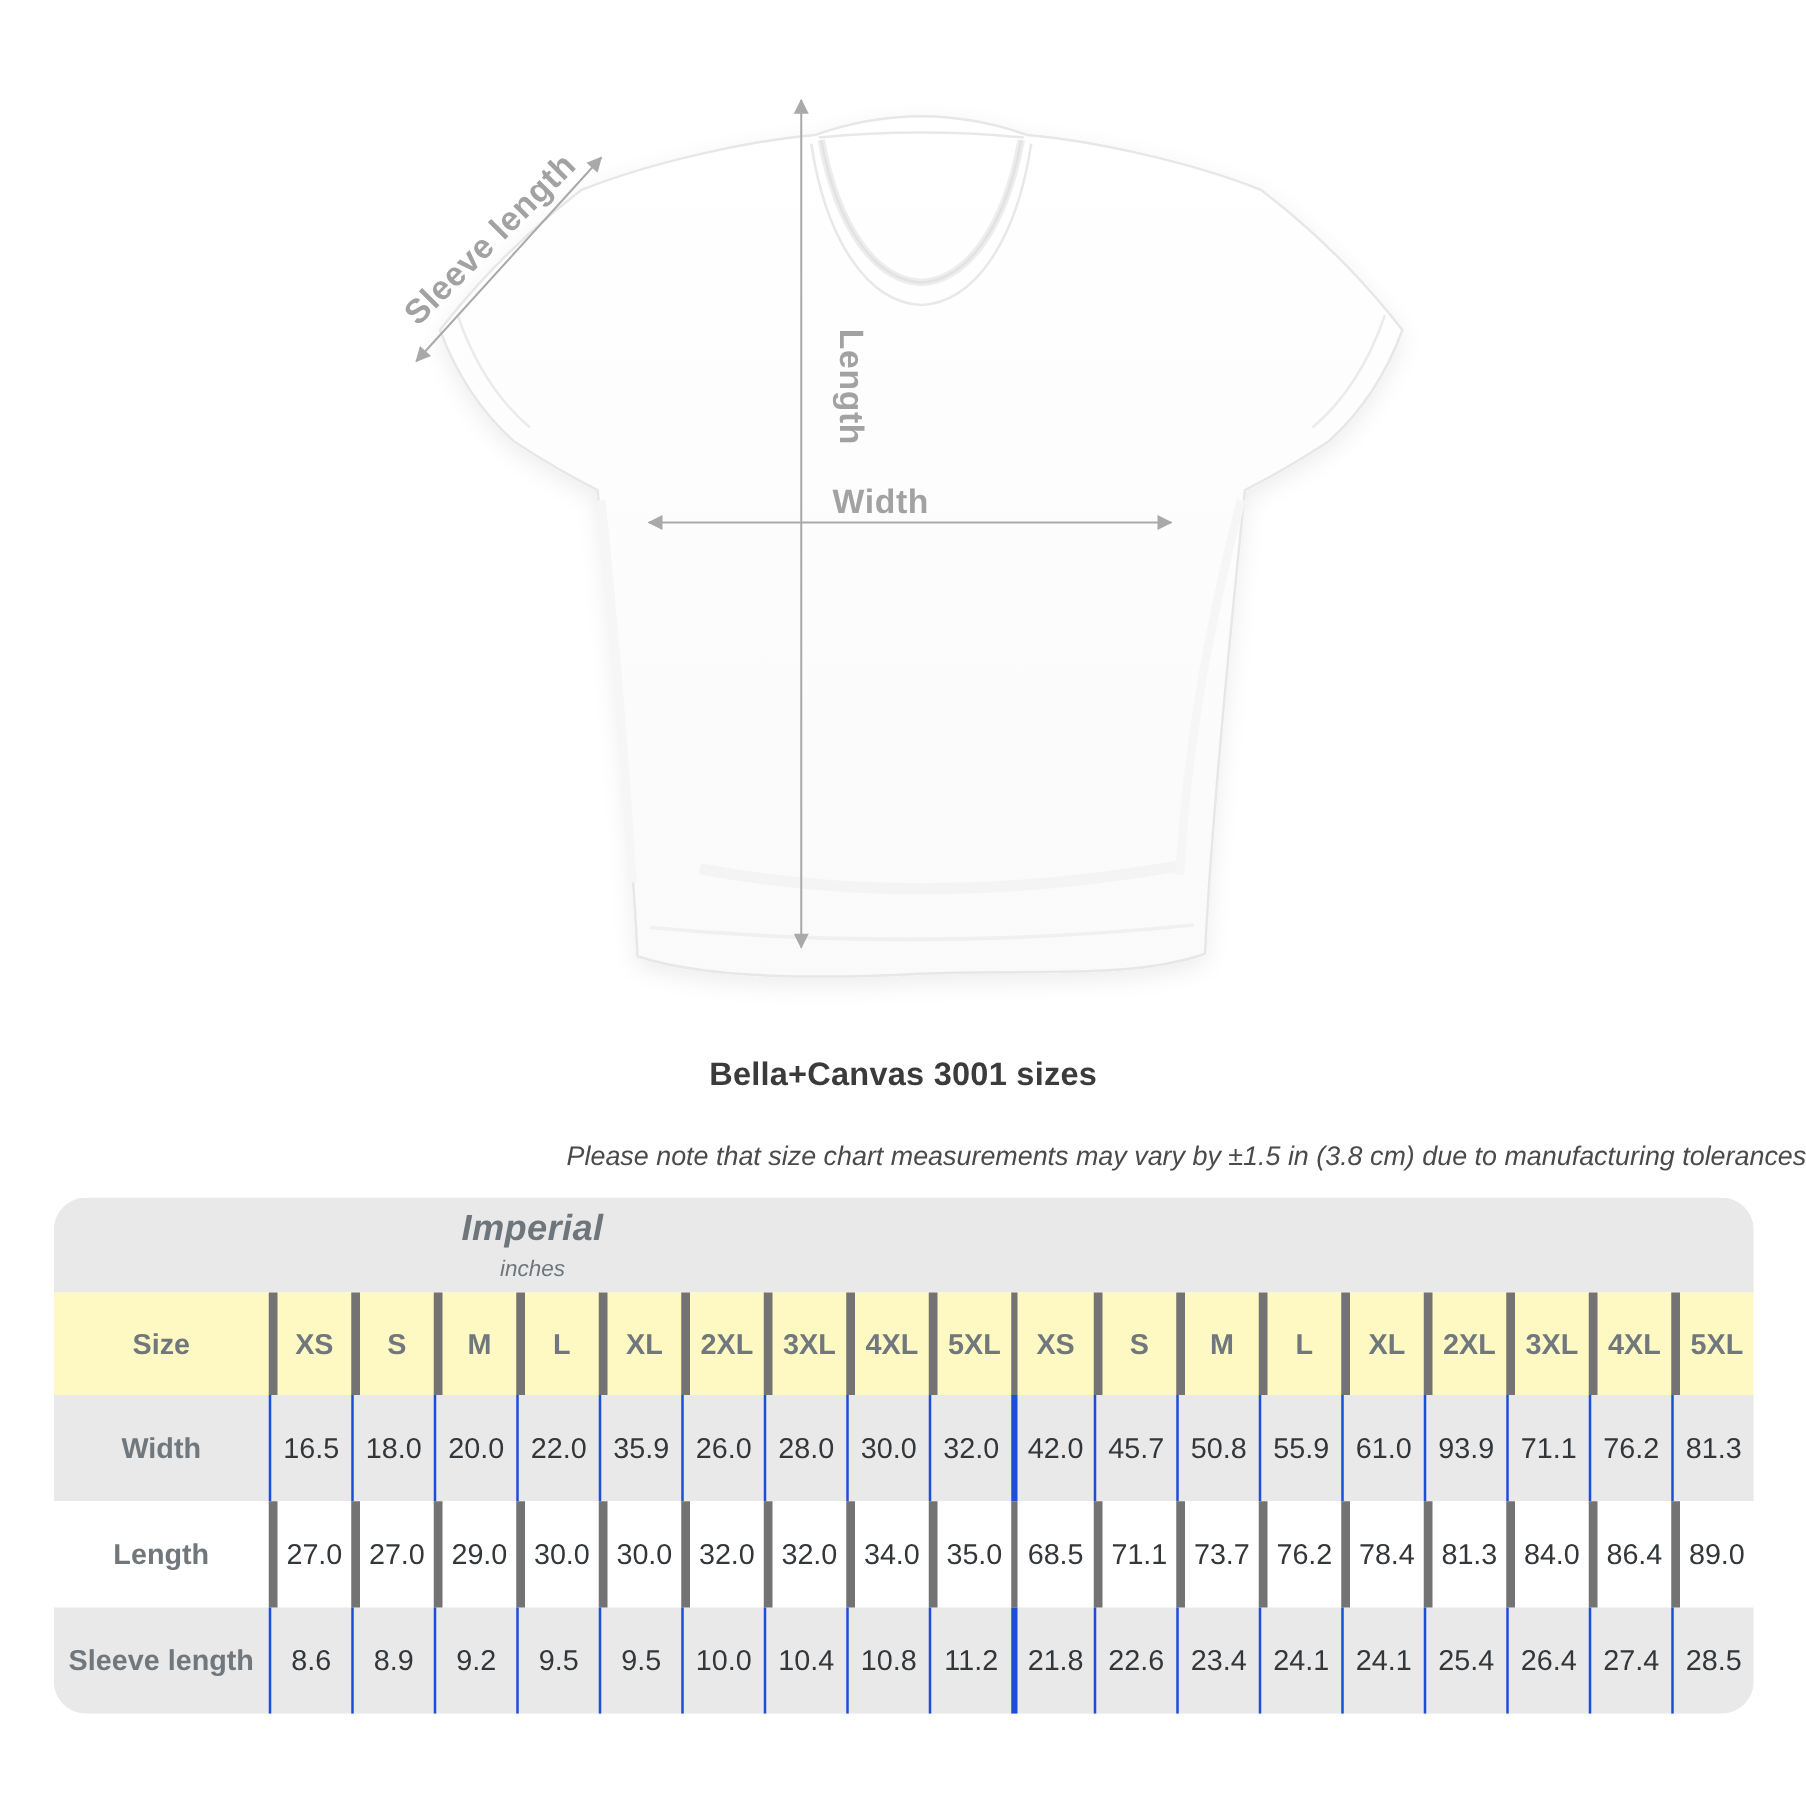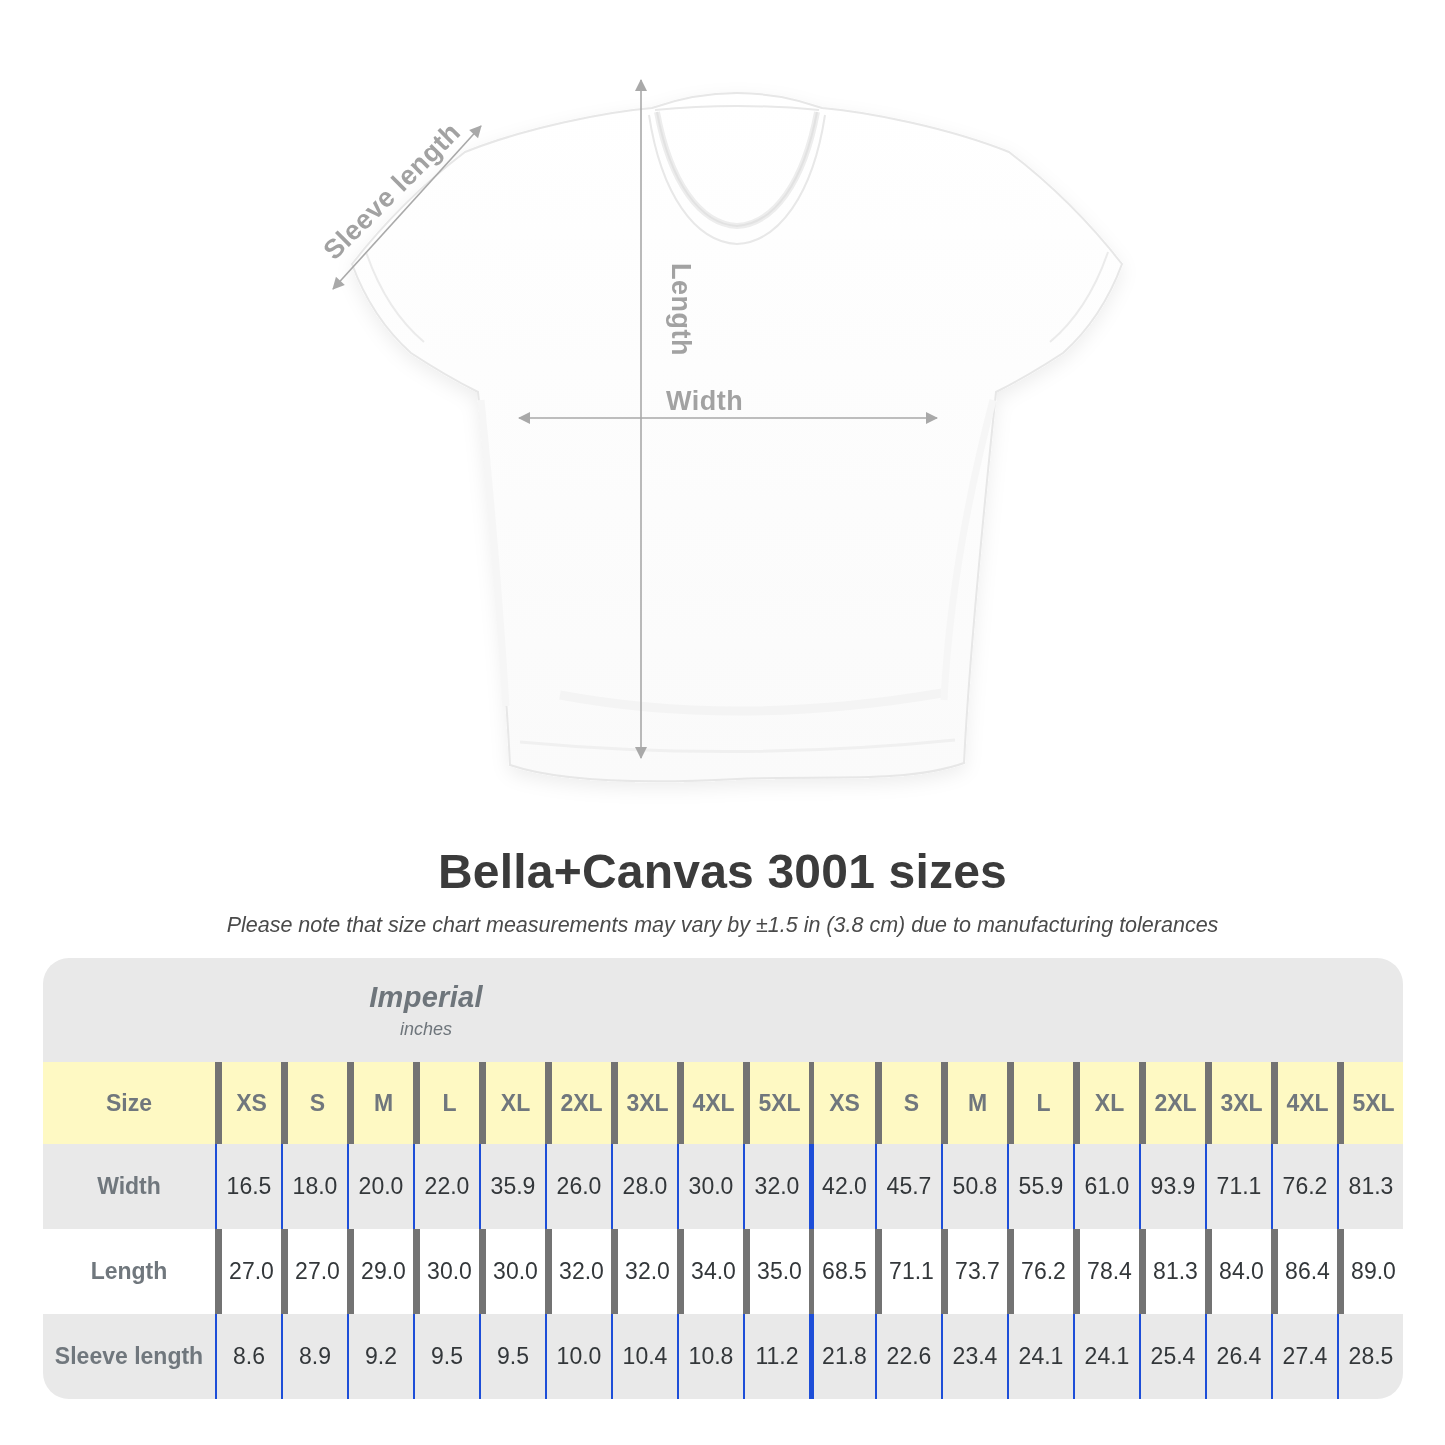--- a/index.html
+++ b/index.html
@@ -13,32 +13,32 @@
   .fig-label{
     position:absolute;font-weight:bold;font-size:27px;color:#a2a2a2;
     letter-spacing:.5px;white-space:nowrap;line-height:1;
   }
   .fig-label.sleeve{left:302px;top:178px;transform:rotate(-45deg);transform-origin:center;}
   .fig-label.length{left:634px;top:296px;transform:rotate(90deg);transform-origin:center;}
   .fig-label.width{left:666px;top:388px;}
   
   .title{
     position:absolute;left:0;top:844px;width:100%;text-align:center;
-    font-size:48px;font-weight:bold;color:#3b3b3b;letter-spacing:.2px;
+    font-size:26px;font-weight:bold;color:#3b3b3b;letter-spacing:.2px;
   }
   .subtitle{
-    position:absolute;left:0;top:913px;width:100%;text-align:center;
+    position:absolute;left:0;top:913px;width:100%;text-align:right;
     font-size:21.5px;font-style:italic;color:#4a4a4a;
   }
   
   .size-table{
     position:absolute;left:43px;top:958px;width:1360px;
     border-radius:26px;overflow:hidden;
   }
-  .band{display:grid;grid-template-columns:766px 594px;height:104px;background:#e9e9e9;}
+  .band{display:grid;grid-template-columns:766px 594px;height:76px;background:#e9e9e9;}
   .grp{display:flex;flex-direction:column;align-items:center;justify-content:center;gap:5px;}
   .grp-title{font-size:29px;font-weight:bold;font-style:italic;color:#6e757b;letter-spacing:.3px;}
   .grp-sub{font-size:18px;font-style:italic;color:#6e757b;}
   .trow{display:grid;grid-template-columns:172px repeat(18,1fr);}
   .trow .c{display:flex;align-items:center;justify-content:center;font-size:23px;min-width:0;}
   .r-sizes{height:82px;background:#fef9c3;}
   .r-width{height:85px;background:#e9e9e9;}
   .r-length{height:85px;background:#ffffff;}
   .r-sleeve{height:85px;background:#e9e9e9;}
   .head{font-weight:bold;color:#70777d;}

